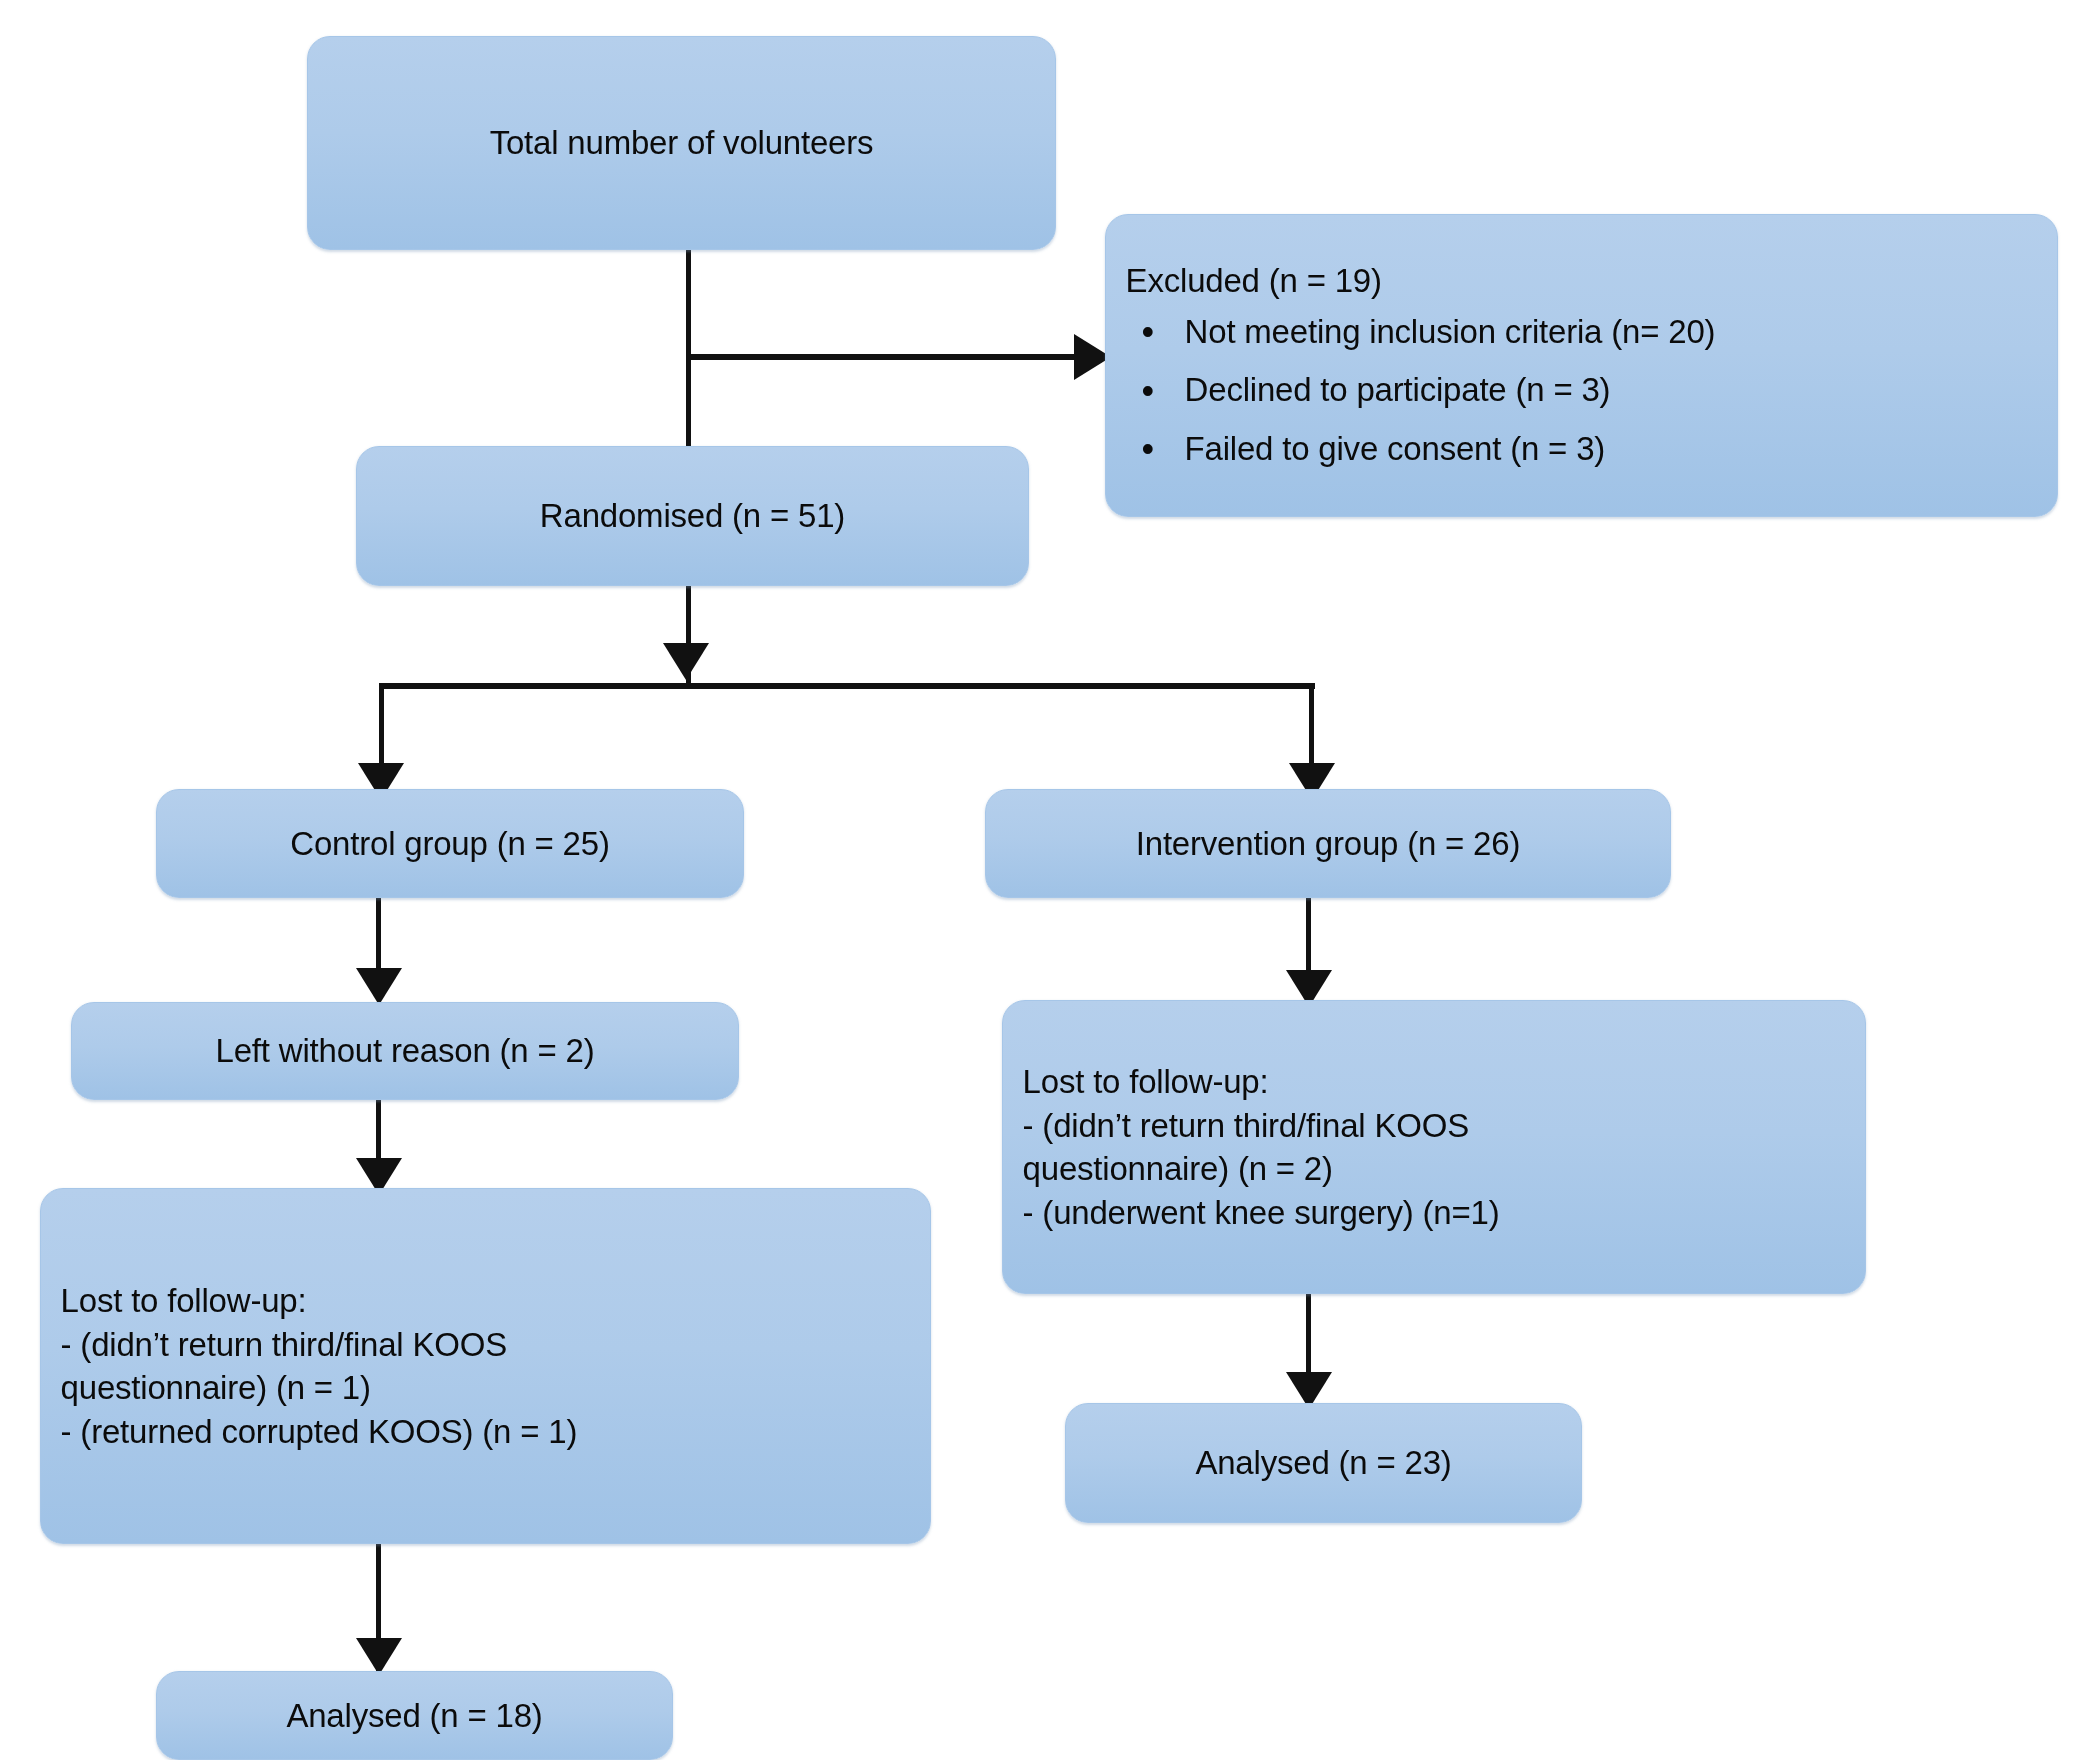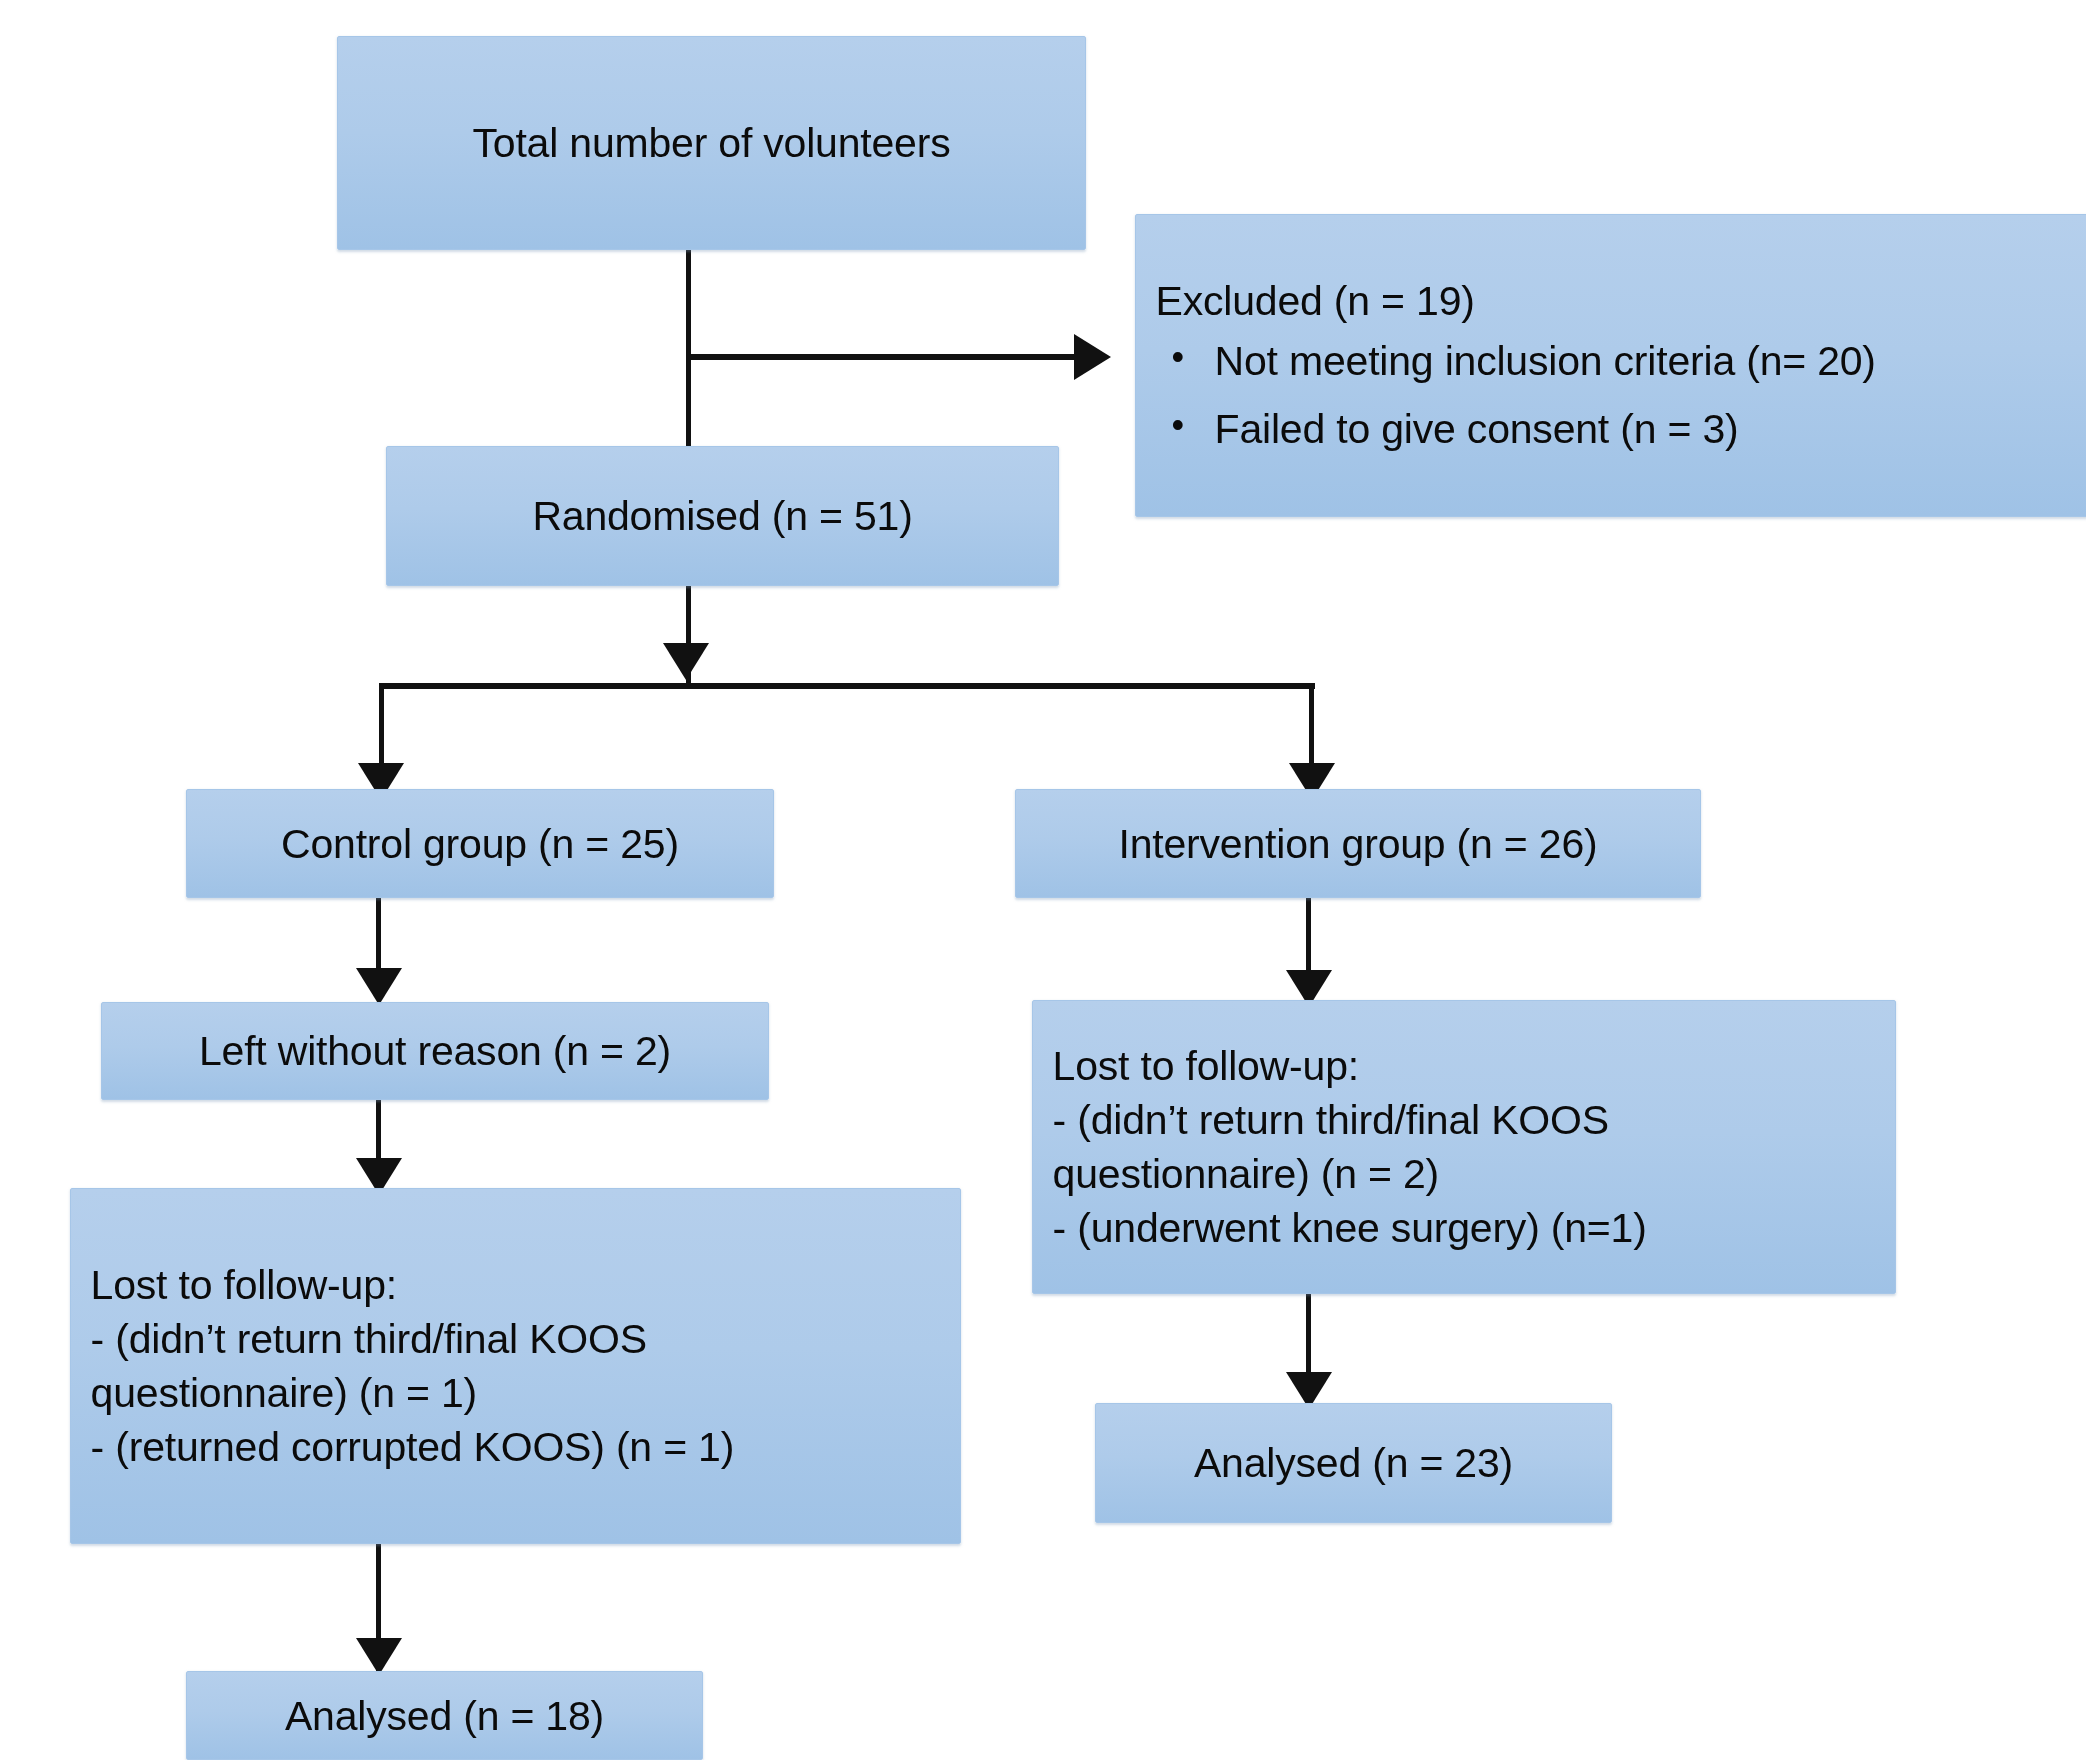--- a/index.html
+++ b/index.html
@@ -15,31 +15,30 @@
     position: relative;
     width: 2086px;
     height: 1761px;
     background: #ffffff;
     overflow: hidden;
   }
   
   .node {
     position: absolute;
     box-sizing: border-box;
-    border-radius: 2px;
+    border-radius: 23px;
     background: linear-gradient(to bottom, #b5cfec 0%, #aecbea 45%, #9fc2e6 100%);
     border: 1.8px solid #a6c6e8;
     box-shadow: 0 1.8px 2.7px rgba(120,150,180,0.35);
     color: #0b0b0b;
     font-family: "Liberation Sans", sans-serif;
-    font-size: 41px;
+    font-size: 33px;
     line-height: 1.18;
     letter-spacing: -0.2px;
     z-index: 3;
-    margin-left: 30px;
   }
   .node .inner {
     position: absolute;
     left: 0; right: 0;
     top: 50%;
     transform: translateY(-50%);
     padding: 0 16px;
     box-sizing: border-box;
   }
   .node.center .inner { text-align: center; }
@@ -107,20 +106,21 @@
     <div class="inner">
       <span class="line">Total number of volunteers</span>
     </div>
   </div>
 
   <div class="node leftalign" style="left:1105px; top:214px; width:953px; height:303px;">
     <div class="inner" style="padding:0 19.6px;">
       <span class="line">Excluded (n = 19)</span>
       <ul class="bullets">
         <li>Not meeting inclusion criteria (n= 20)</li>
+        <li>Declined to participate (n = 3)</li>
         <li>Failed to give consent (n = 3)</li>
       </ul>
     </div>
   </div>
 
   <div class="node center" style="left:356px; top:446px; width:673px; height:140px;">
     <div class="inner">
       <span class="line">Randomised (n = 51)</span>
     </div>
   </div>

